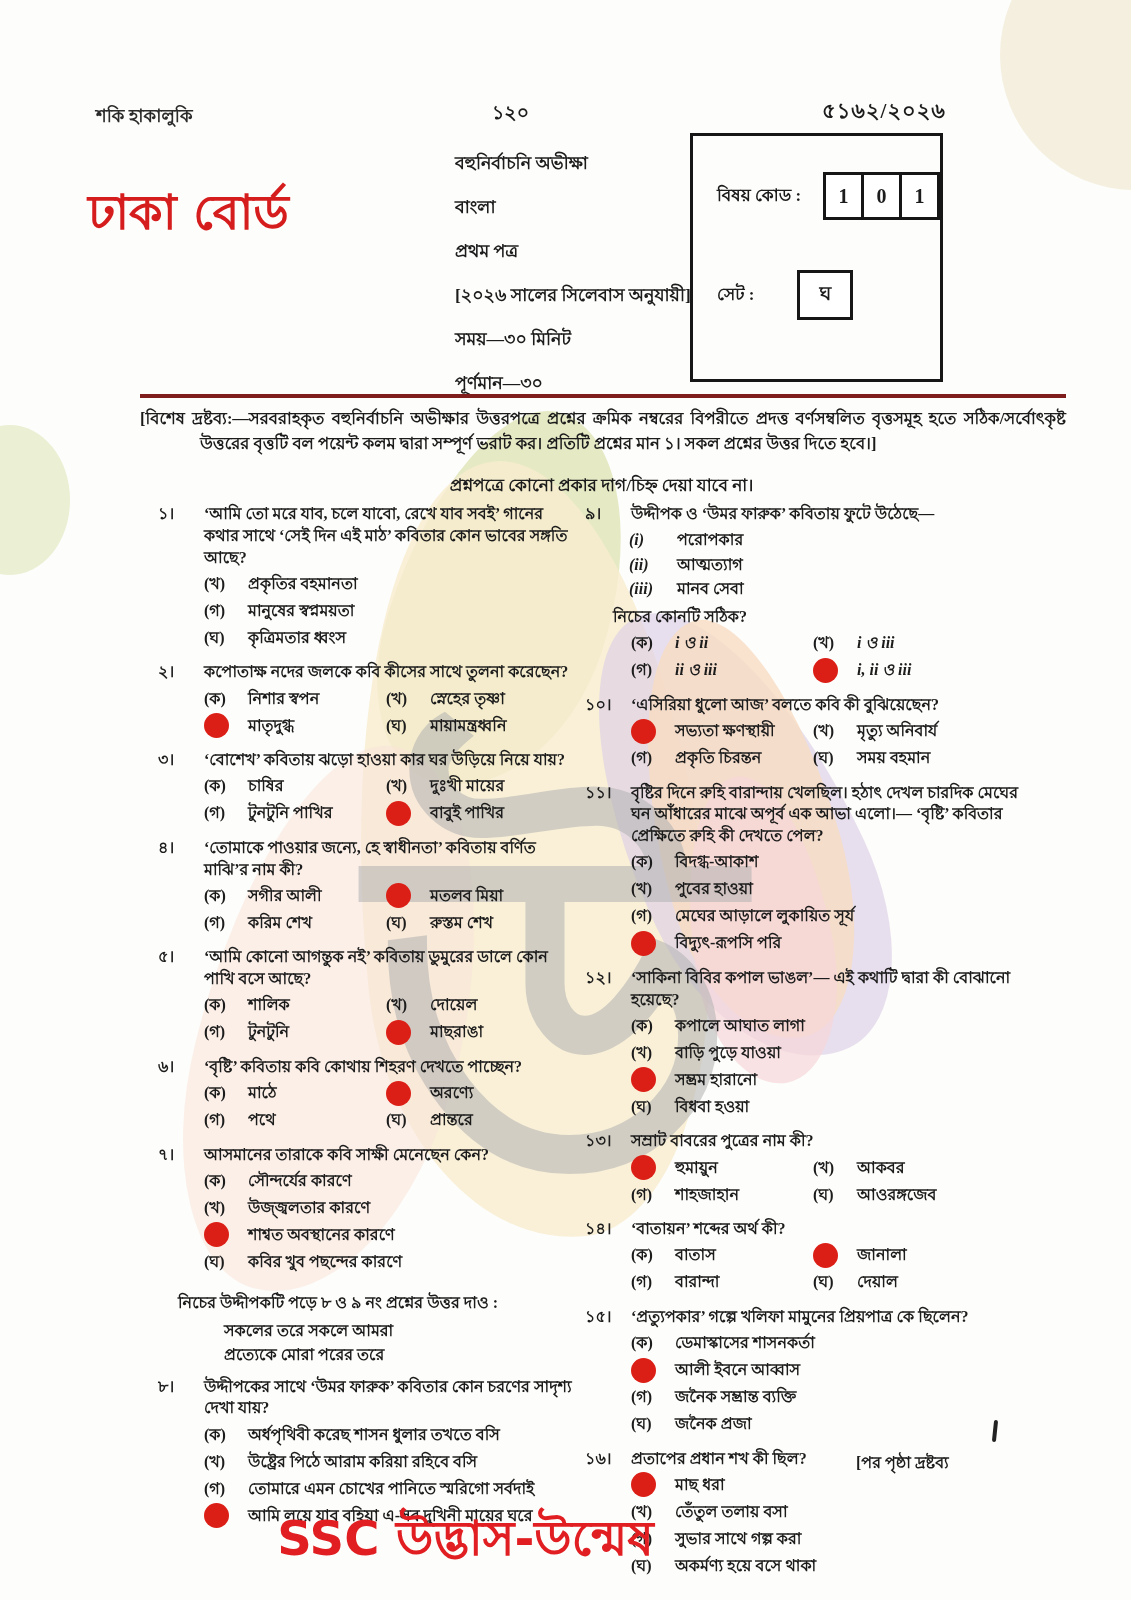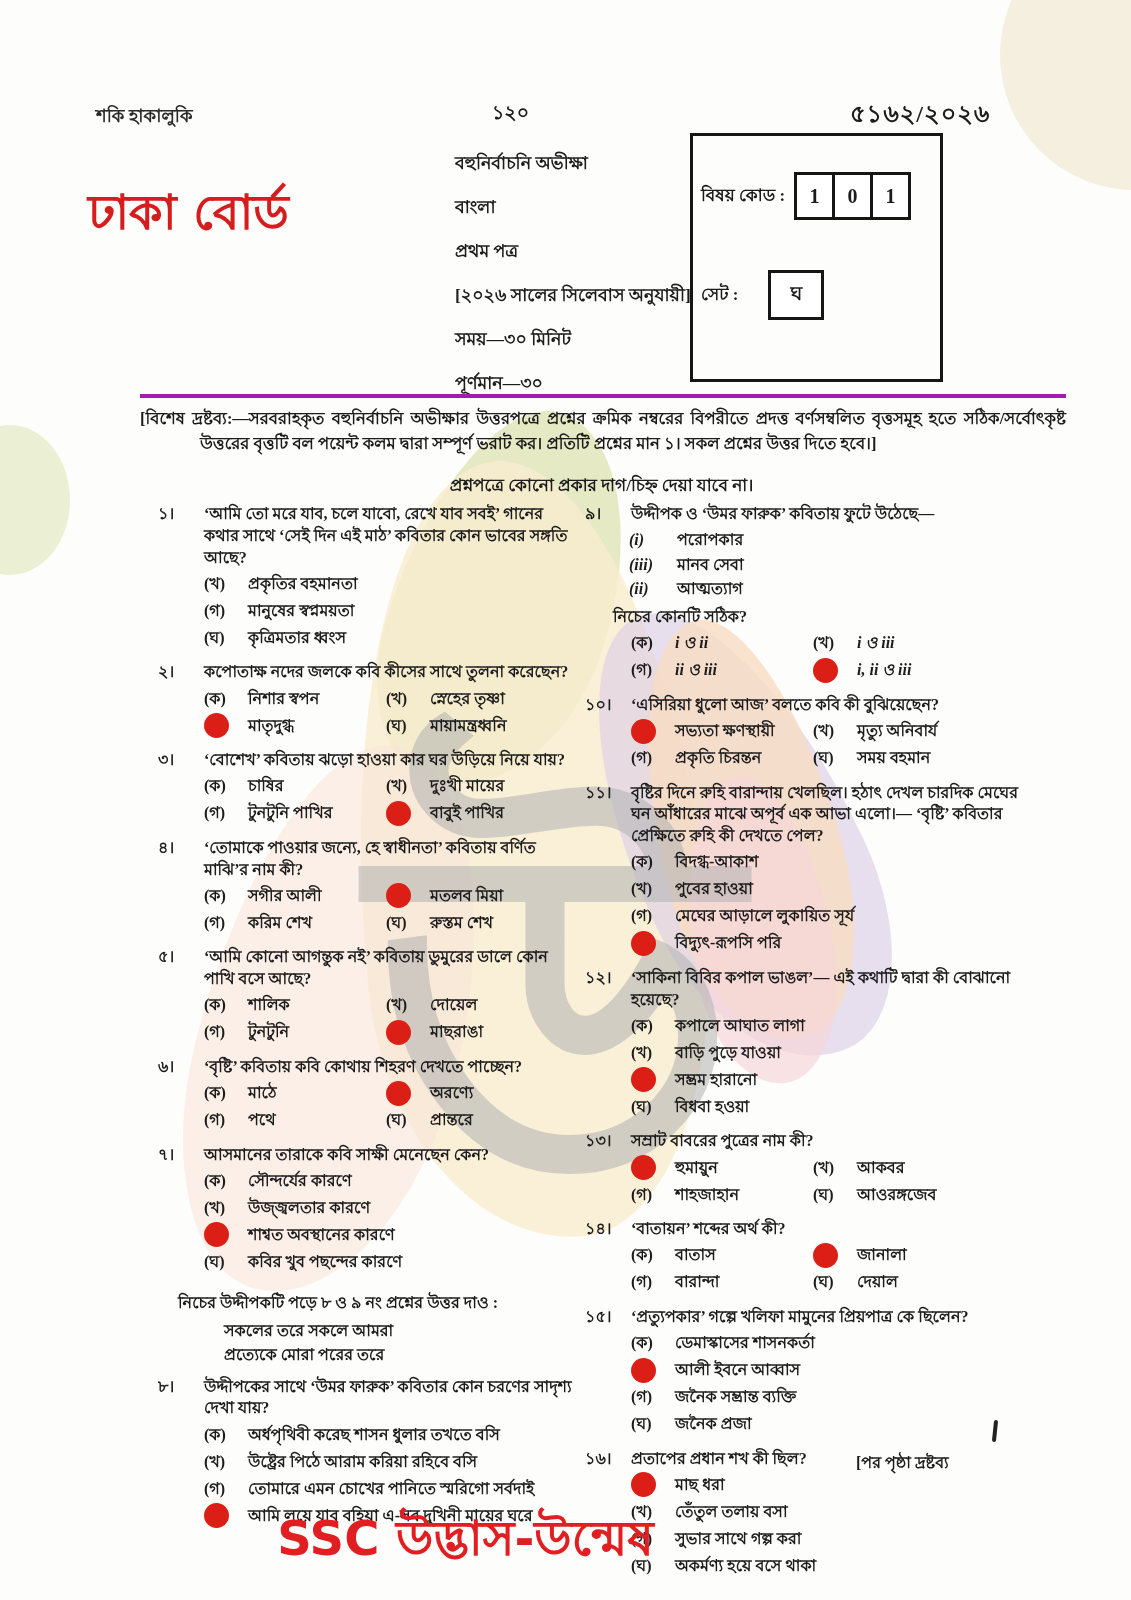--- a/index.html
+++ b/index.html
@@ -25,35 +25,35 @@
     border-radius:52% 48% 50% 50% / 62% 58% 42% 38%;transform:rotate(-10deg);}
   .wm-flame-rose{left:205px;top:740px;width:260px;height:560px;background:#f9e3d8;opacity:.55;
     border-radius:48% 52% 55% 45% / 60% 55% 45% 40%;transform:rotate(14deg);}
   .wm-u{left:372px;top:782px;font-size:470px;line-height:1;font-weight:700;color:#b2b2b2;opacity:.55;
     font-family:"DejaVu Sans",sans-serif;}
   
   .layer{position:absolute;inset:0;z-index:2;}
   .abs{position:absolute;}
   .corner-text{left:96px;top:102px;font-size:18px;font-weight:700;color:#2b2b2b;}
   .pageno{left:492px;top:98px;font-size:19px;font-weight:700;}
-  .paper-code{left:850px;top:95px;font-size:24px;font-weight:700;letter-spacing:1px;}
+  .paper-code{left:822px;top:95px;font-size:21px;font-weight:700;letter-spacing:1px;}
   .board-title{left:88px;top:176px;font-size:48px;font-weight:800;color:#d61d1d;
     font-family:"DejaVu Sans",sans-serif;}
   .meta{left:455px;top:150px;display:flex;flex-direction:column;gap:15px;font-size:17.5px;font-weight:700;}
   .infobox{left:690px;top:133px;width:247px;height:243px;border:3px solid #161616;}
-  .ib-row{display:flex;align-items:center;margin-left:8px;}
+  .ib-row{display:flex;align-items:center;margin-left:24px;gap:13px;}
   .ib-row1{margin-top:36px;}
   .ib-row2{margin-top:50px;}
   .ib-label{font-weight:700;font-size:17px;margin-right:12px;white-space:nowrap;}
   .digit-boxes{display:flex;}
   .dbox{width:35px;height:42px;border:3px solid #161616;margin-left:-3px;
     display:flex;align-items:center;justify-content:center;font-weight:700;font-size:20px;background:#fff;}
   .sbox{width:50px;height:44px;border:3px solid #161616;margin-left:18px;
     display:flex;align-items:center;justify-content:center;font-weight:700;font-size:19px;background:#fff;}
-  .notice{left:140px;top:394px;width:866px;border-top:4px solid #a21caf;padding-top:9px;
+  .notice{left:140px;top:394px;width:866px;border-top:4px solid #7f1d1d;padding-top:9px;
     font-size:16.5px;font-weight:700;line-height:1.5;text-align:justify;
     padding-left:60px;text-indent:-60px;}
   .nomarks{left:0;top:472px;width:1131px;text-align:center;font-size:17px;font-weight:800;padding-left:36px;}
   
   .col{position:absolute;top:503px;font-size:16px;font-weight:600;line-height:1.36;}
   .col-left{left:158px;width:424px;}
   .col-right{left:585px;width:442px;}
   .q{margin-bottom:11px;}
   .qhead{display:flex;}
   .qnum{flex:0 0 46px;font-weight:700;}
@@ -329,26 +329,26 @@
           <div class="qhead">
             <span class="qnum">৯।</span>
             <span class="qtext">উদ্দীপক ও ‘উমর ফারুক’ কবিতায় ফুটে উঠেছে—</span>
           </div>
           <div class="romans">
             <div class="roman-row">
               <span class="rlab">(i)</span>
               <span class="rtext">পরোপকার</span>
             </div>
             <div class="roman-row">
+              <span class="rlab">(ii)</span>
+              <span class="rtext">আত্মত্যাগ</span>
+            </div>
+            <div class="roman-row">
               <span class="rlab">(iii)</span>
               <span class="rtext">মানব সেবা</span>
-            </div>
-            <div class="roman-row">
-              <span class="rlab">(ii)</span>
-              <span class="rtext">আত্মত্যাগ</span>
             </div>
           </div>
           <div class="subq">নিচের কোনটি সঠিক?</div>
           <div class="opts grid">
             <div class="opt">
               <span class="olab">(ক)</span>
               <span class="otext it">i ও ii</span>
             </div>
             <div class="opt">
               <span class="olab">(খ)</span>

